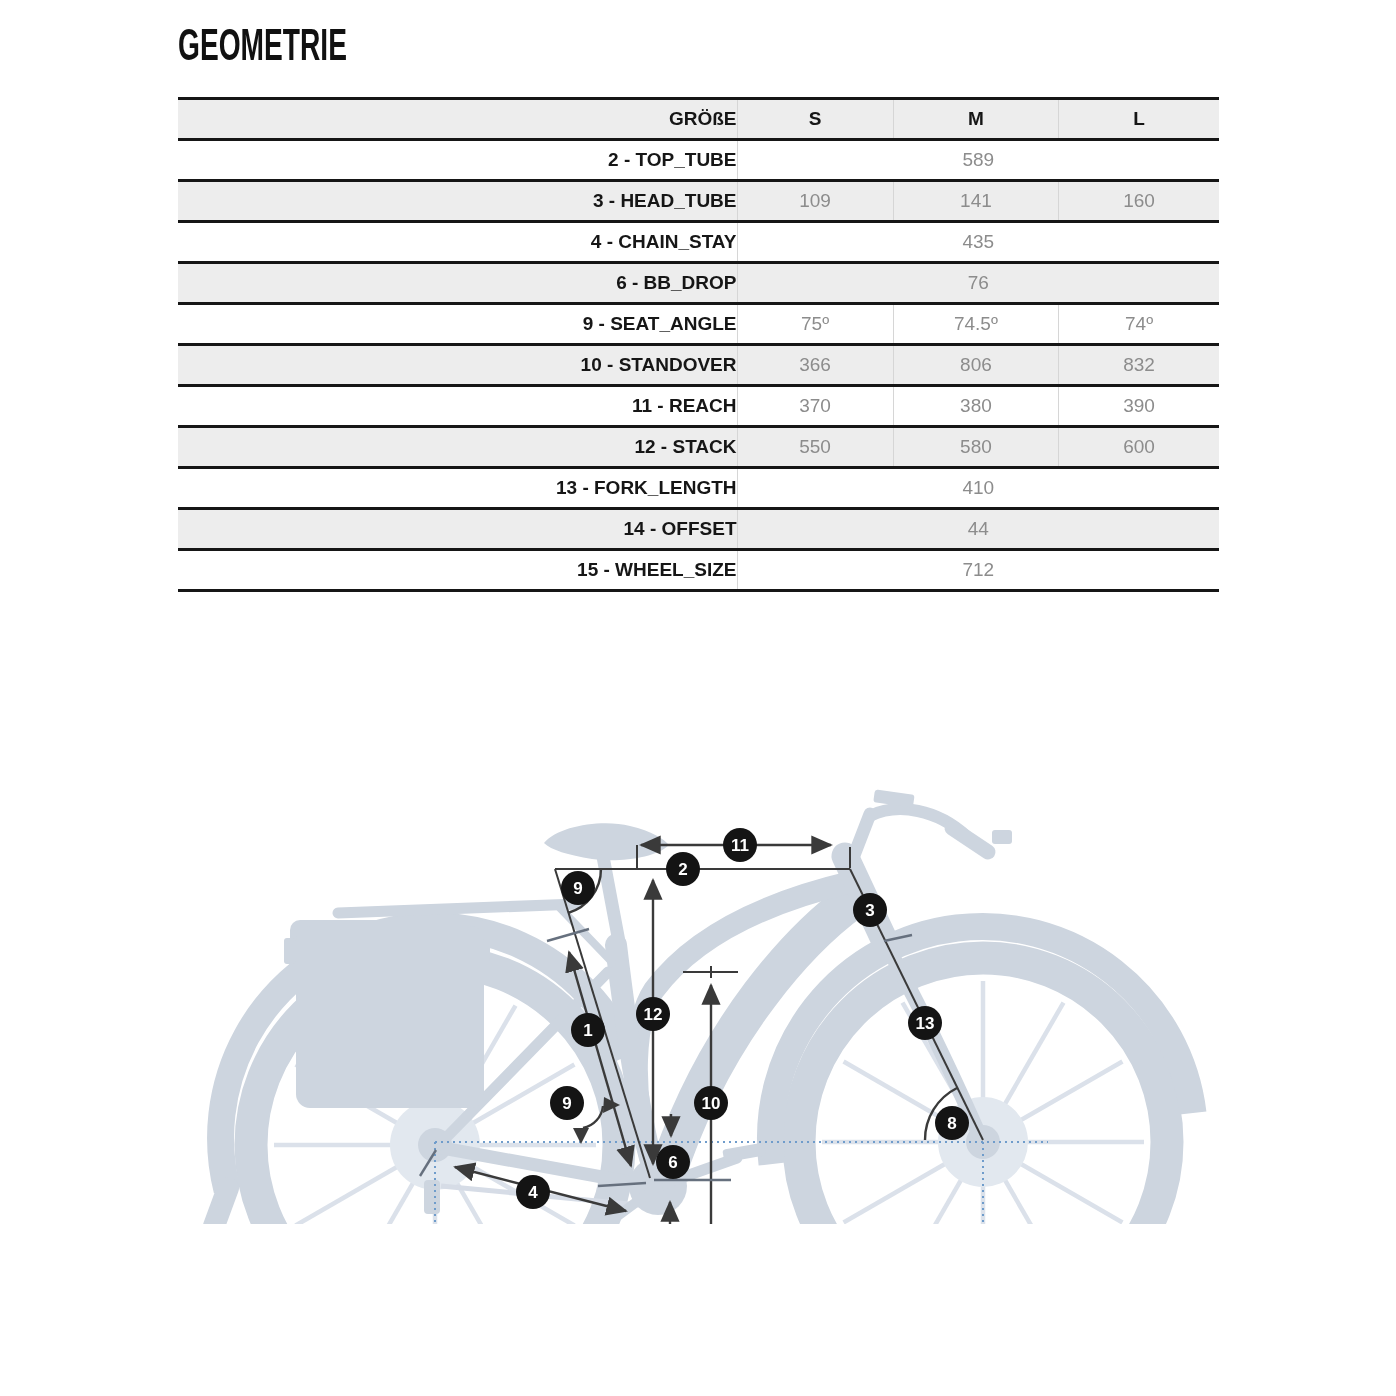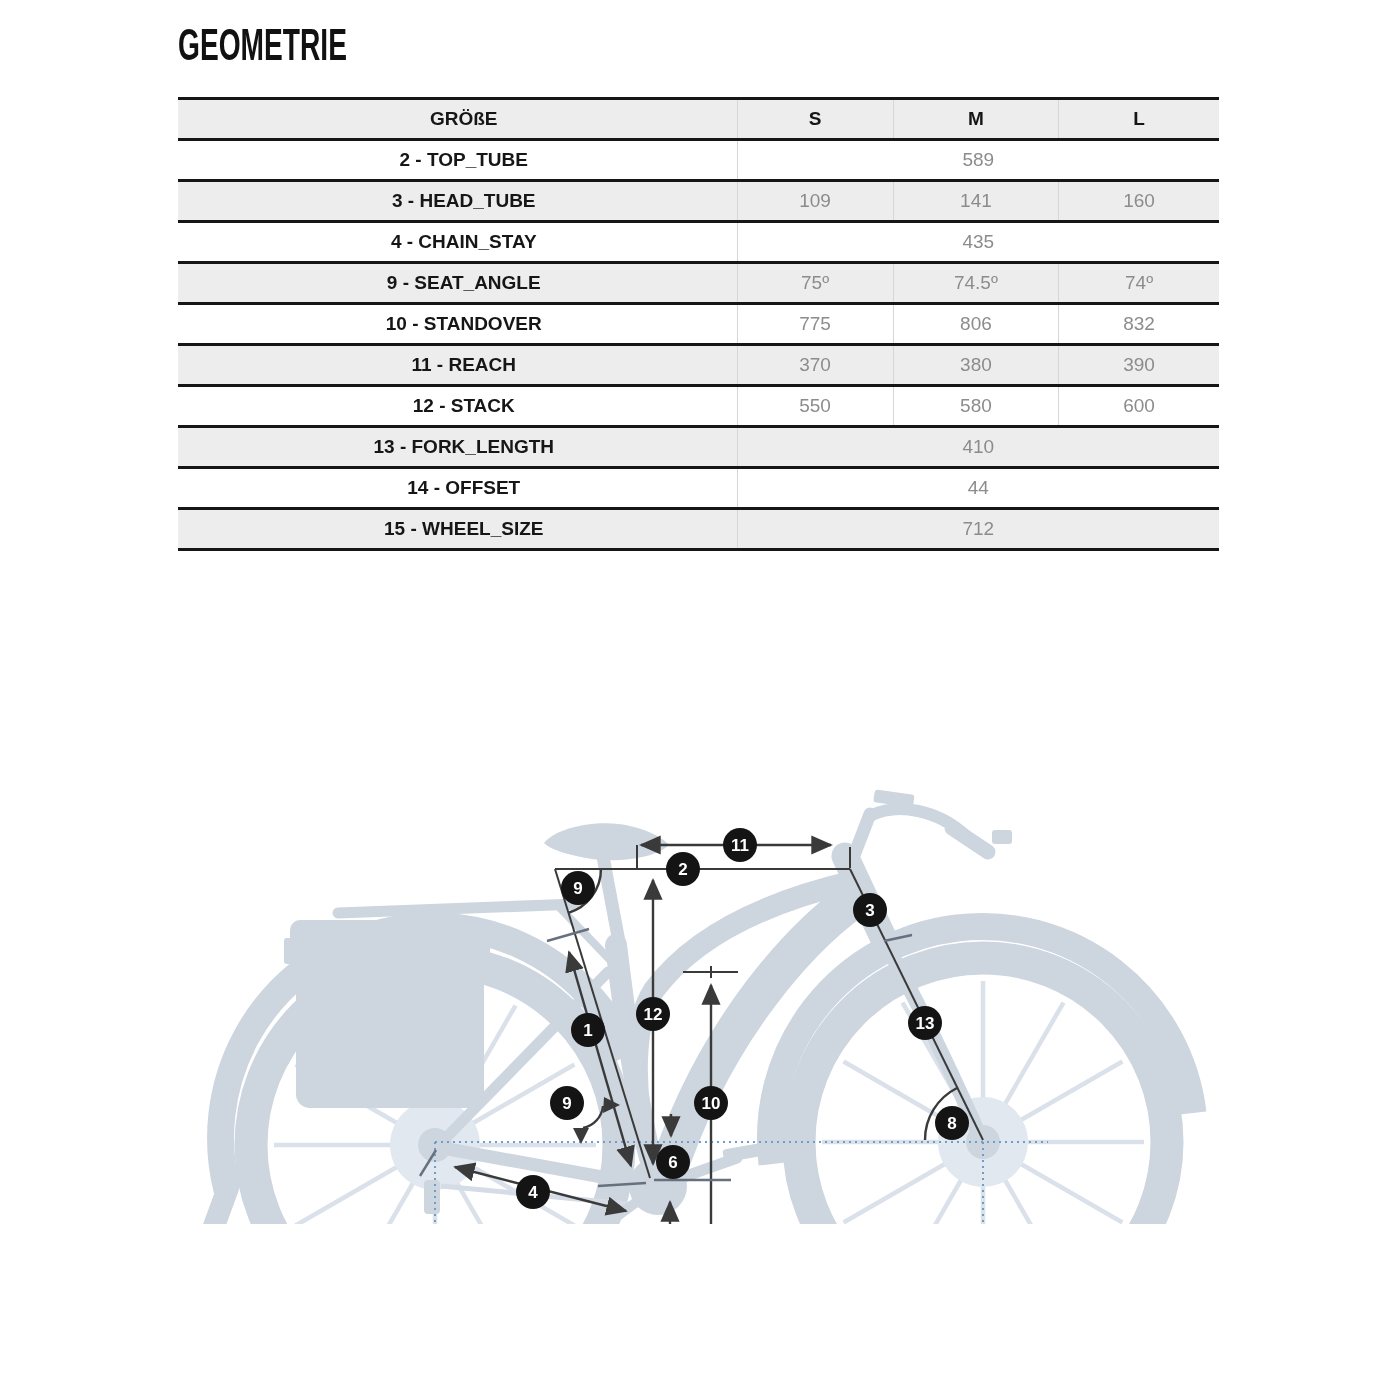--- a/index.html
+++ b/index.html
@@ -15,21 +15,21 @@
         color:#111;transform:scaleX(0.64);transform-origin:left center;
         letter-spacing:0px;white-space:nowrap;}
   .table-wrap{position:absolute;left:178px;top:97px;width:1041px;}
   table.geo{width:100%;border-collapse:collapse;border-top:3px solid var(--black);
         font-size:19px;}
   table.geo tr{height:41px;}
   table.geo thead tr{background:var(--stripe);}
   table.geo tbody tr:nth-child(even){background:var(--stripe);}
   table.geo tr{border-bottom:3px solid var(--black);}
   td,th{padding:0;vertical-align:middle;}
-  .lbl{font-weight:bold;color:var(--lbl);text-align:center;padding-left:13px;}
+  .lbl{font-weight:bold;color:var(--lbl);text-align:right;padding-left:13px;}
   .hdr{font-weight:bold;color:var(--lbl);text-align:center;}
   .val{color:var(--val);text-align:center;border-left:1px solid #d6d6d6;}
   svg.diagram{position:absolute;left:0;top:780px;width:1396px;height:616px;}
   .bike-stroke{stroke:var(--bike);fill:none;}
   .bike-fill{fill:var(--bike);stroke:none;}
   .m{stroke:var(--mline);stroke-width:2.4;fill:none;}
   .thin{stroke-width:2;}
   .tick{stroke:var(--tick);stroke-width:2.4;fill:none;}
   .dot{stroke:var(--dotted);stroke-width:2;fill:none;stroke-dasharray:2 4;}
   .mk circle{fill:var(--mk-bg);}
@@ -69,28 +69,32 @@
           <td class="lbl">3 - HEAD_TUBE</td>
           <td class="val">109</td>
           <td class="val">141</td>
           <td class="val">160</td>
         </tr>
         <tr>
           <td class="lbl">4 - CHAIN_STAY</td>
           <td class="val" colspan="3">435</td>
         </tr>
         <tr>
+          <td class="lbl">6 - BB_DROP</td>
+          <td class="val" colspan="3">76</td>
+        </tr>
+        <tr>
           <td class="lbl">9 - SEAT_ANGLE</td>
           <td class="val">75º</td>
           <td class="val">74.5º</td>
           <td class="val">74º</td>
         </tr>
         <tr>
           <td class="lbl">10 - STANDOVER</td>
-          <td class="val">775</td>
+          <td class="val">366</td>
           <td class="val">806</td>
           <td class="val">832</td>
         </tr>
         <tr>
           <td class="lbl">11 - REACH</td>
           <td class="val">370</td>
           <td class="val">380</td>
           <td class="val">390</td>
         </tr>
         <tr>

